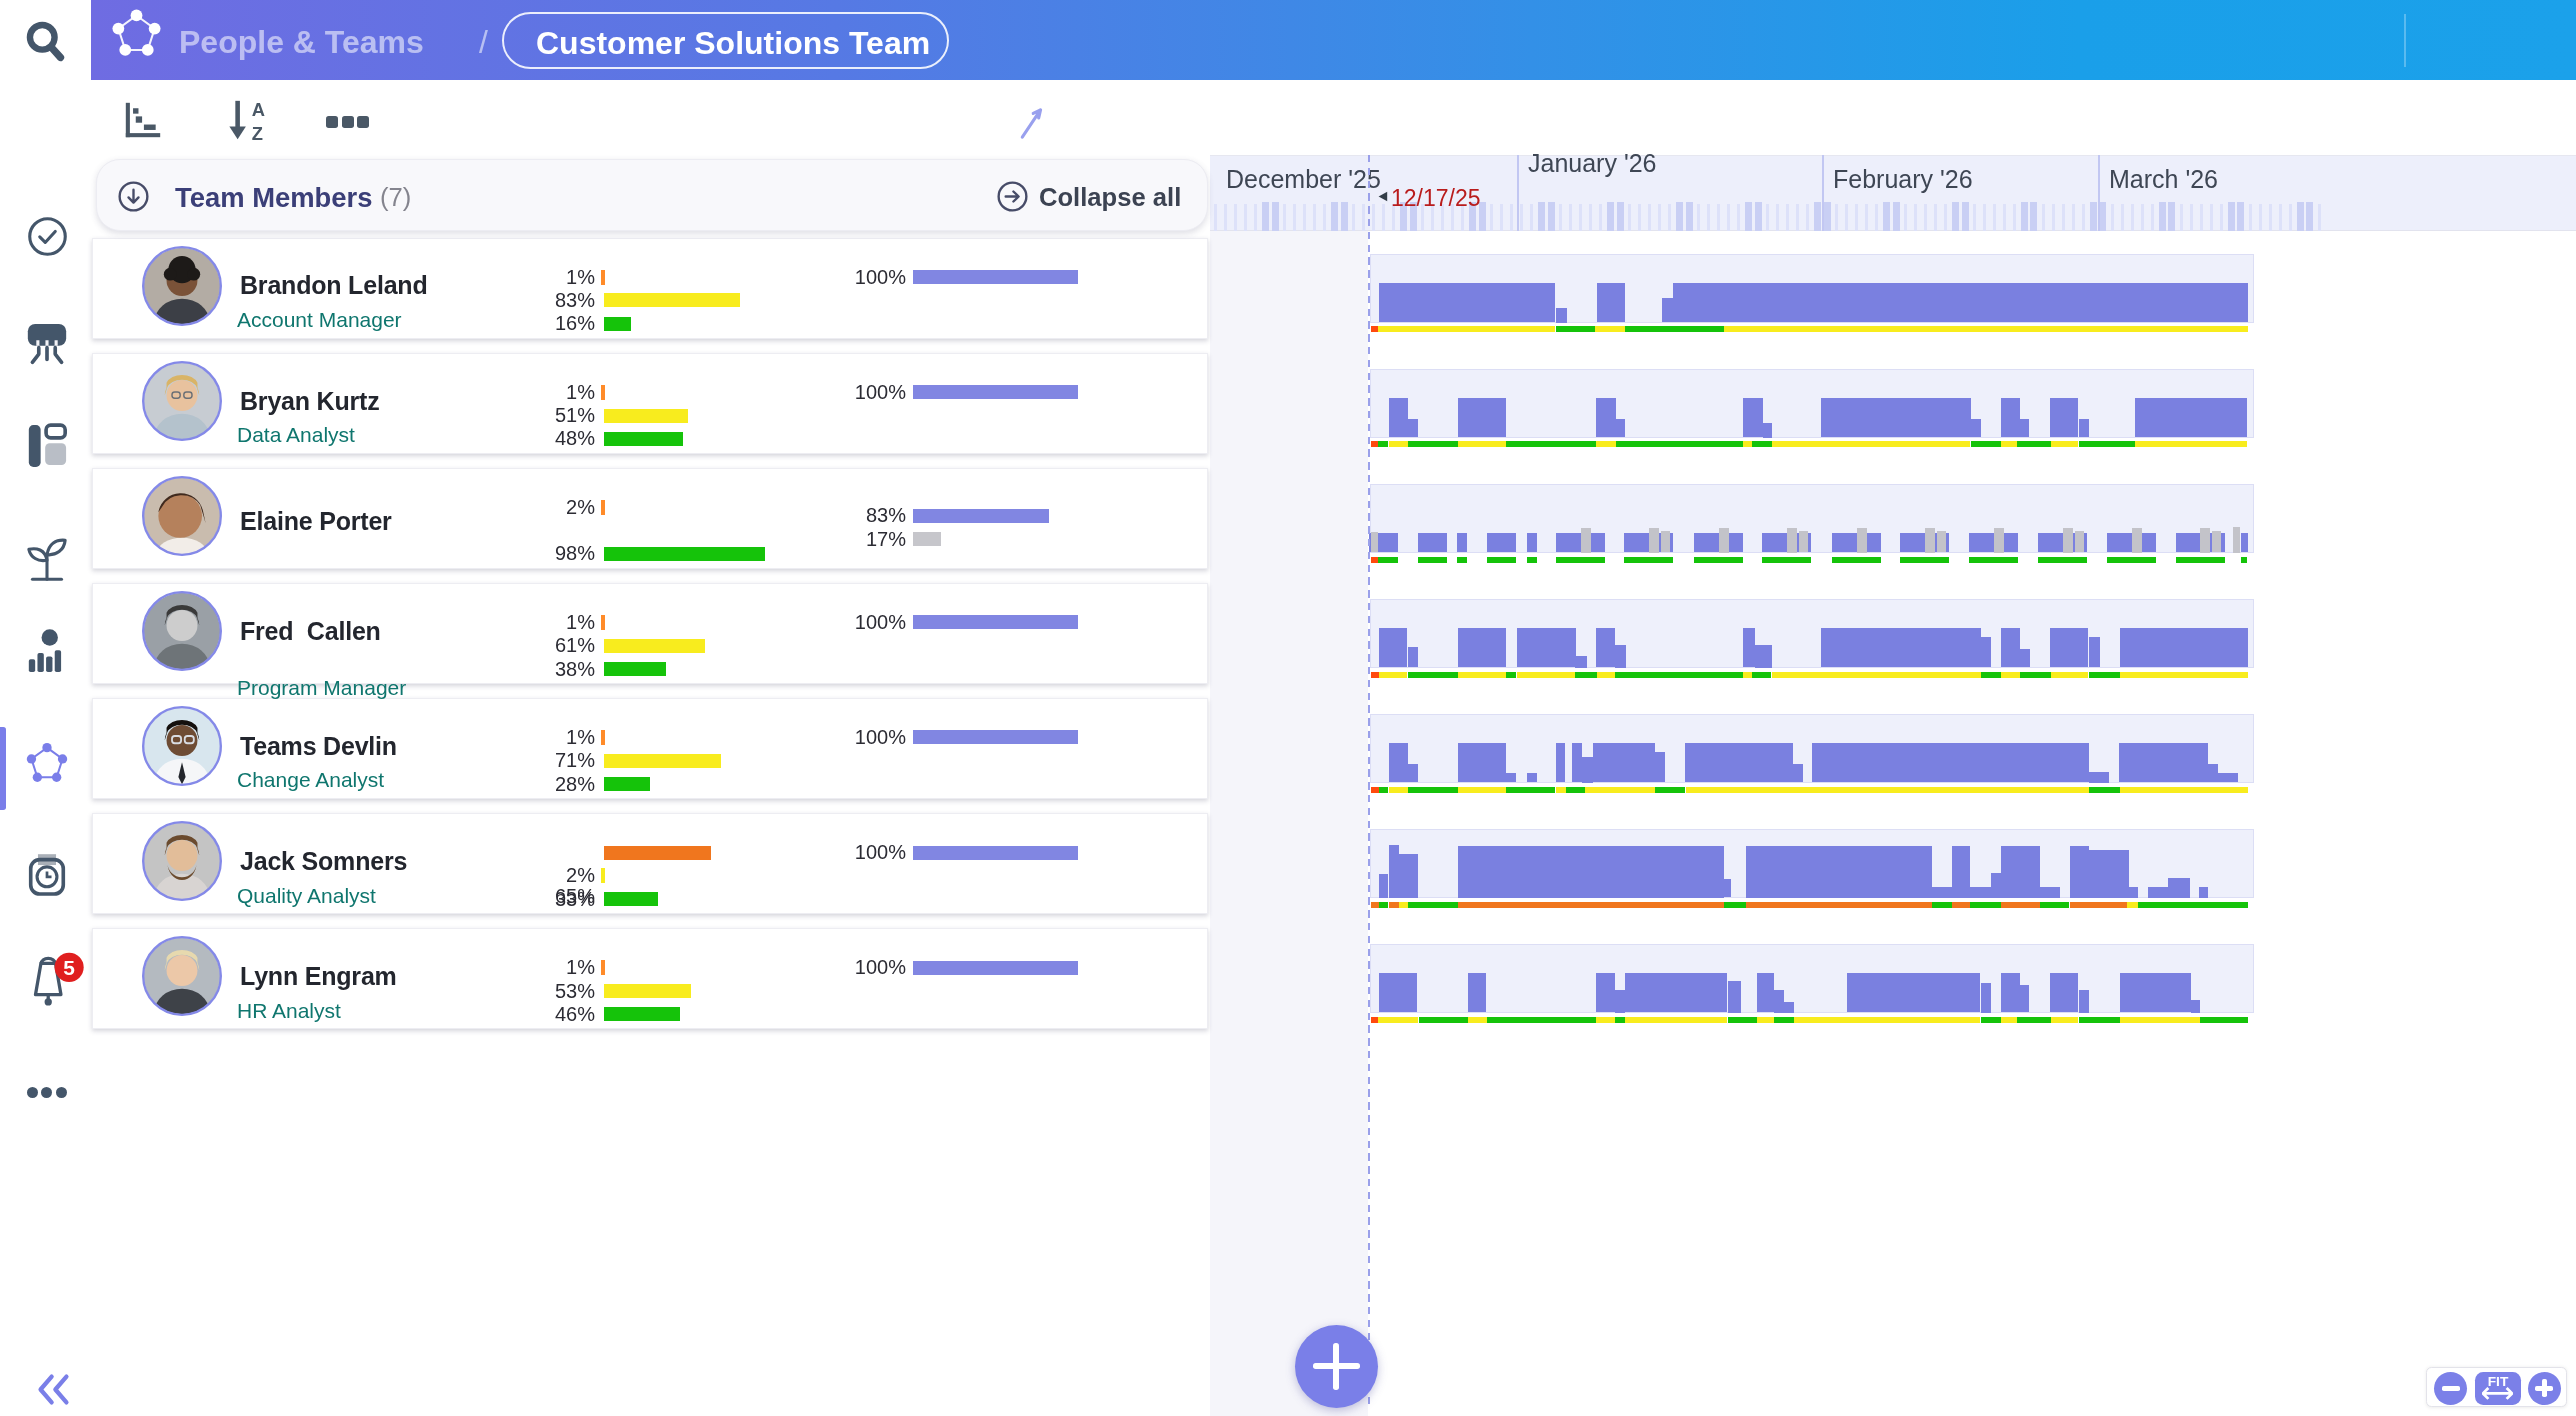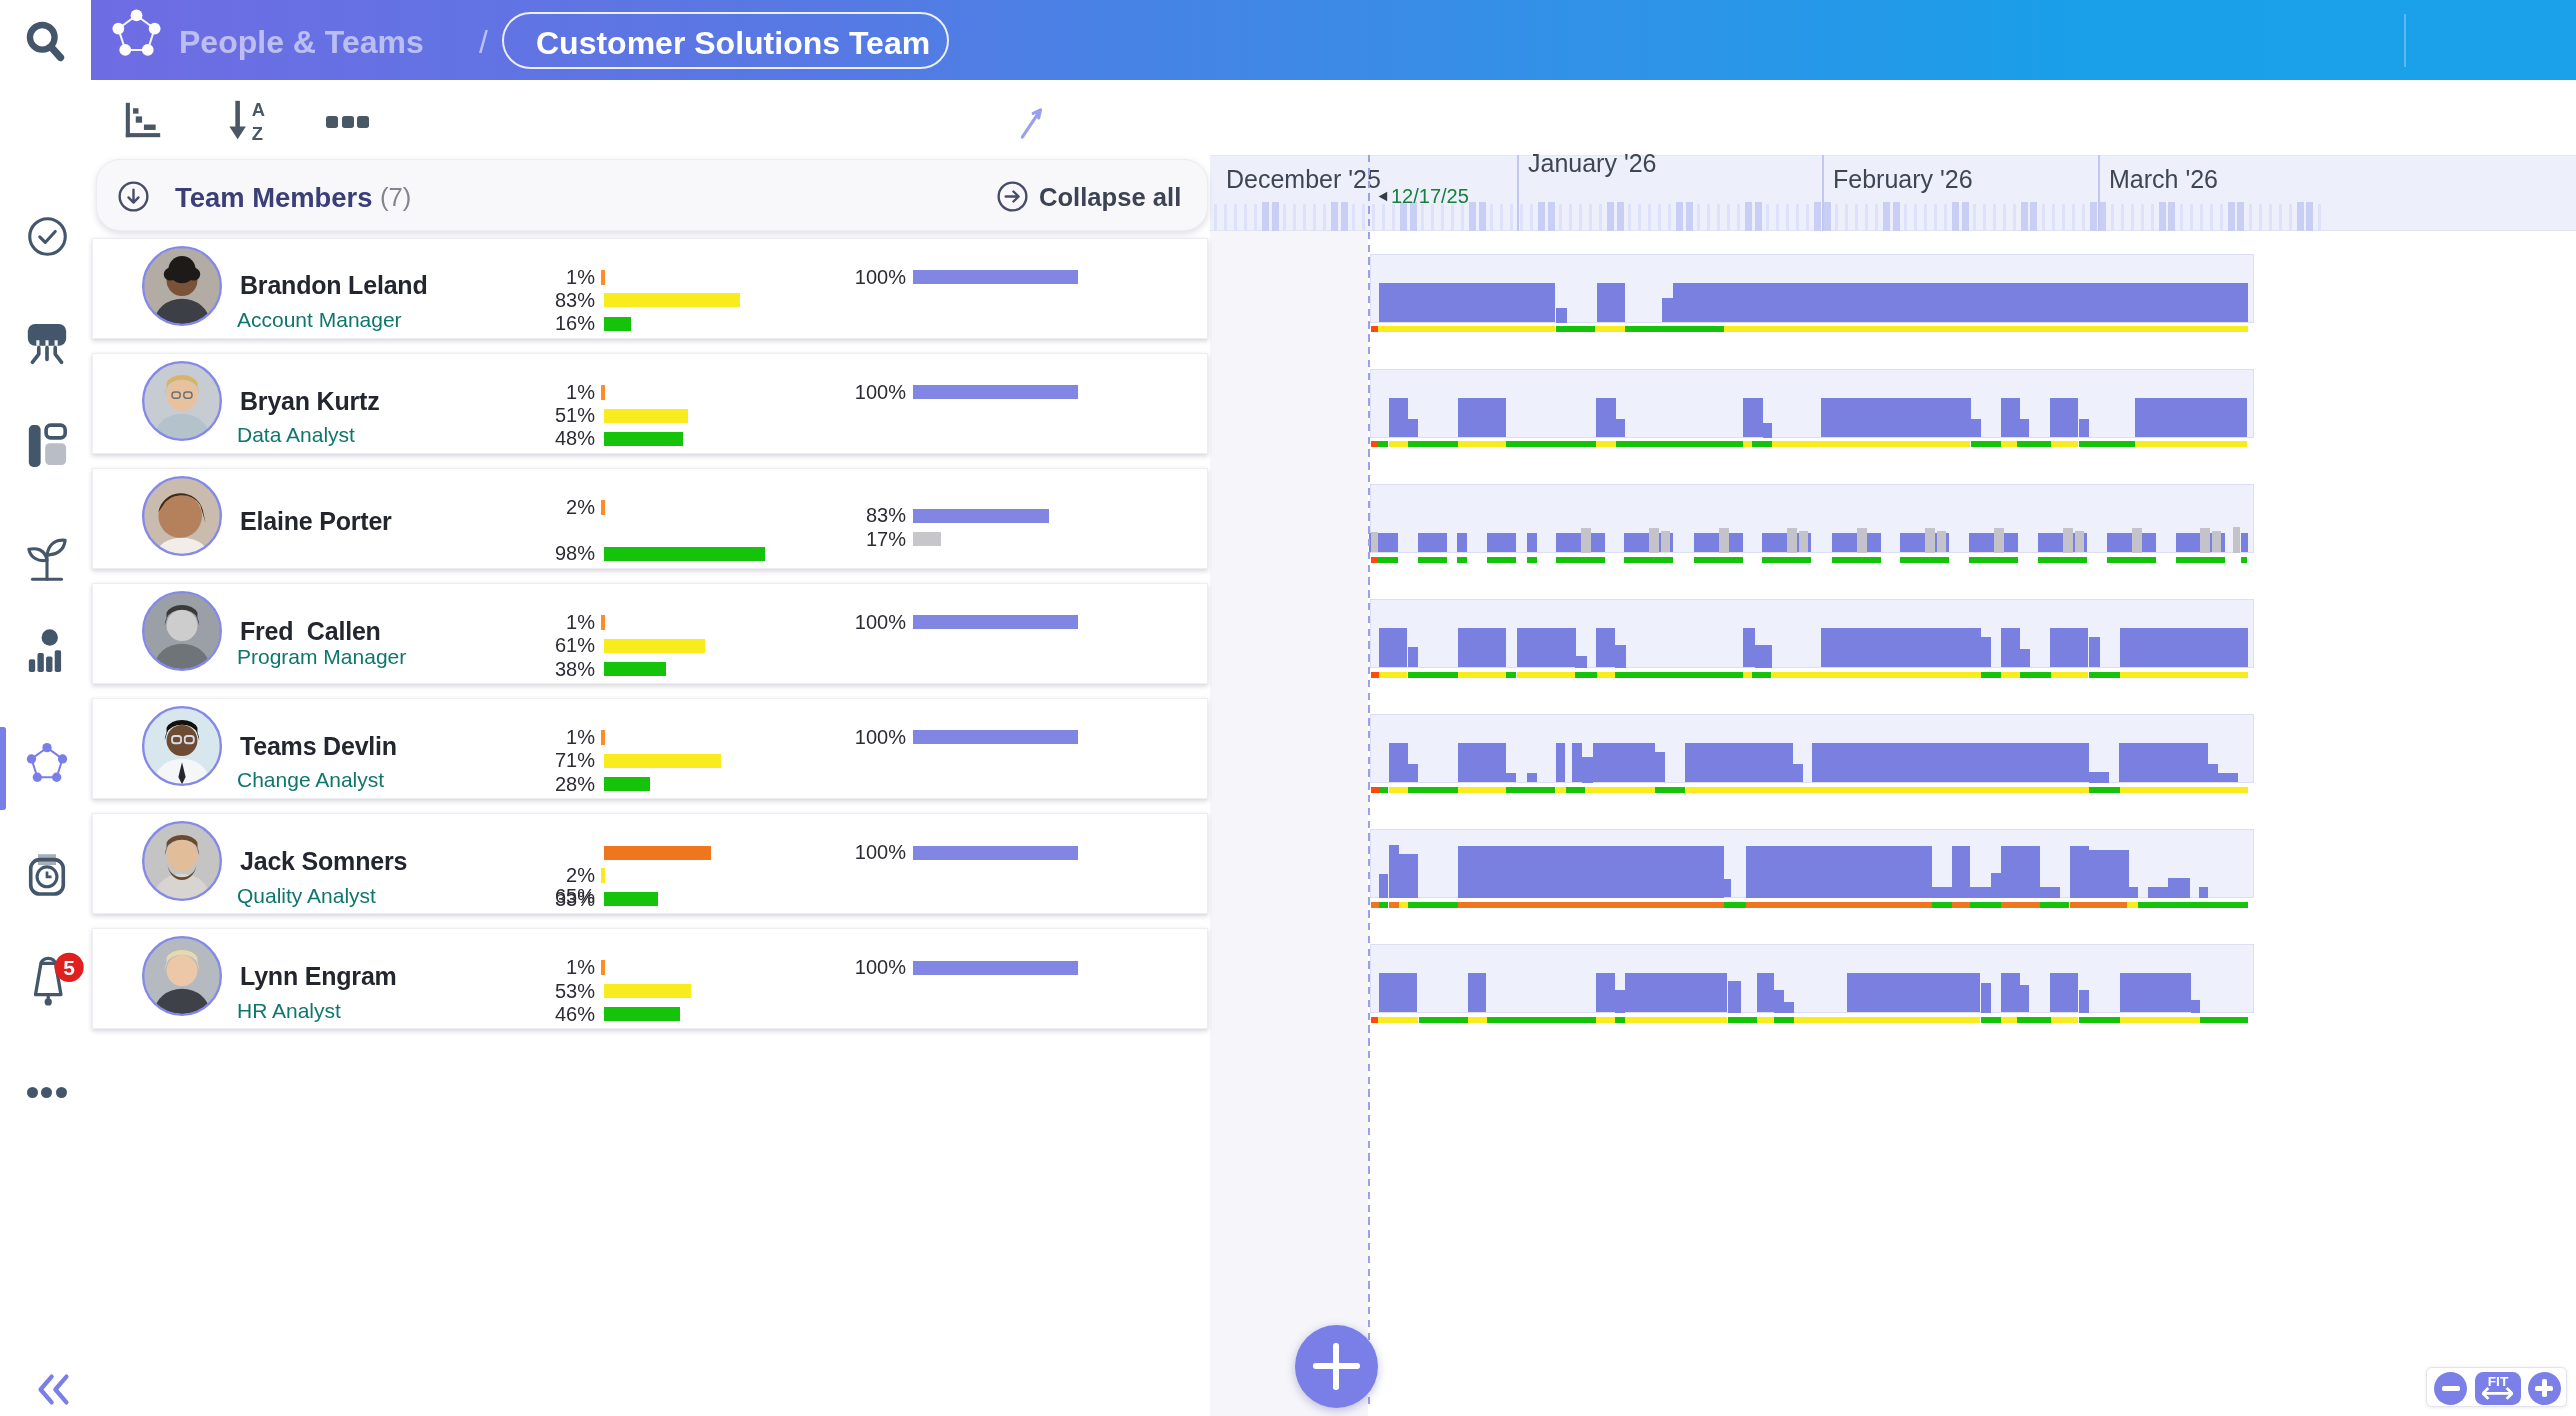--- a/index.html
+++ b/index.html
@@ -139,21 +139,21 @@
     <div class="abs" style="left:2269px;top:204px;width:3.2px;height:27.4px;background:#dde1f9"></div>
     <div class="abs" style="left:2279px;top:204px;width:3.2px;height:27.4px;background:#dde1f9"></div>
     <div class="abs" style="left:2289px;top:204px;width:3.2px;height:27.4px;background:#dde1f9"></div>
     <div class="abs" style="left:2297px;top:202px;width:7.3px;height:29px;background:#c9cff4"></div>
     <div class="abs" style="left:2306px;top:202px;width:7.3px;height:29px;background:#c9cff4"></div>
     <div class="abs" style="left:2318px;top:204px;width:3.2px;height:27.4px;background:#dde1f9"></div>
   </div>
 <svg class="abs" style="left:1377px;top:191px;z-index:4" width="11" height="11" viewBox="0 0 14 14">
     <path d="M13 1 L2 7 L13 13 Z" fill="#333d48"></path>
   </svg>
-<div class="abs" style="left:1391px;top:185px;font-size:20px;color:#15803d;z-index:4">12/17/25</div>
+<div class="abs" style="left:1391px;top:185px;font-size:23px;color:#b91c1c;z-index:4">12/17/25</div>
 <div class="band" style="left:1370px;top:254px;width:884px;height:69px"></div>
 <div class="abs" style="z-index:3">
     <div class="bar" style="left:1379px;top:283px;width:176px;height:39px"></div>
     <div class="bar" style="left:1556px;top:308px;width:11px;height:14.6px"></div>
     <div class="bar" style="left:1597px;top:283px;width:28px;height:39px"></div>
     <div class="bar" style="left:1662px;top:298px;width:11px;height:24px"></div>
     <div class="bar" style="left:1673px;top:283px;width:575px;height:39px"></div>
   </div>
 <div class="abs" style="z-index:3">
     <div class="sseg" style="left:1371px;top:326px;width:7.3px;height:6.4px;background:#ff4a0e"></div>
@@ -509,21 +509,21 @@
 <g clip-path="url(#av3)">
 <ellipse cx="44" cy="83" rx="30" ry="25" fill="#6e7478"></ellipse>
 <circle cx="44" cy="38" r="17" fill="#cdcdcd"></circle>
 <path d="M25 38 a19 19 0 0 1 38 0 l-3 -10 a17 16 0 0 0 -32 0 z" fill="#3a3a3a"></path>
         <path d="M27 30 a18 14 0 0 1 34 0 v-6 a18 13 0 0 0 -34 0 z" fill="#3a3a3a"></path>
 
 </g>
 <circle cx="44" cy="44" r="42.7" fill="none" stroke="#8489e8" stroke-width="2.6"></circle>
 </svg>
     <div class="nm" style="left:240px;top:617px">Fred&nbsp; Callen</div>
-    <div class="rl" style="left:237px;top:645px">Program Manager</div>
+    <div class="rl" style="left:237px;top:676px">Program Manager</div>
     <div class="pct" style="left:522px;top:615px">1%</div>
     <div class="abs" style="left:601px;top:615px;width:3.7px;height:14.6px;background:#ff8b29"></div>
     <div class="pct" style="left:522px;top:638px">61%</div>
     <div class="abs" style="left:604px;top:639px;width:101px;height:13.7px;background:#f8ec1e"></div>
     <div class="pct" style="left:522px;top:662px">38%</div>
     <div class="abs" style="left:604px;top:662px;width:62px;height:13.7px;background:#15c30a"></div>
     <div class="pct" style="left:833px;top:615px">100%</div>
     <div class="abs" style="left:913px;top:615px;width:165px;height:13.7px;background:#8186e2"></div>
   </div>
 <div class="card" style="top:698px;height:101px"></div>

